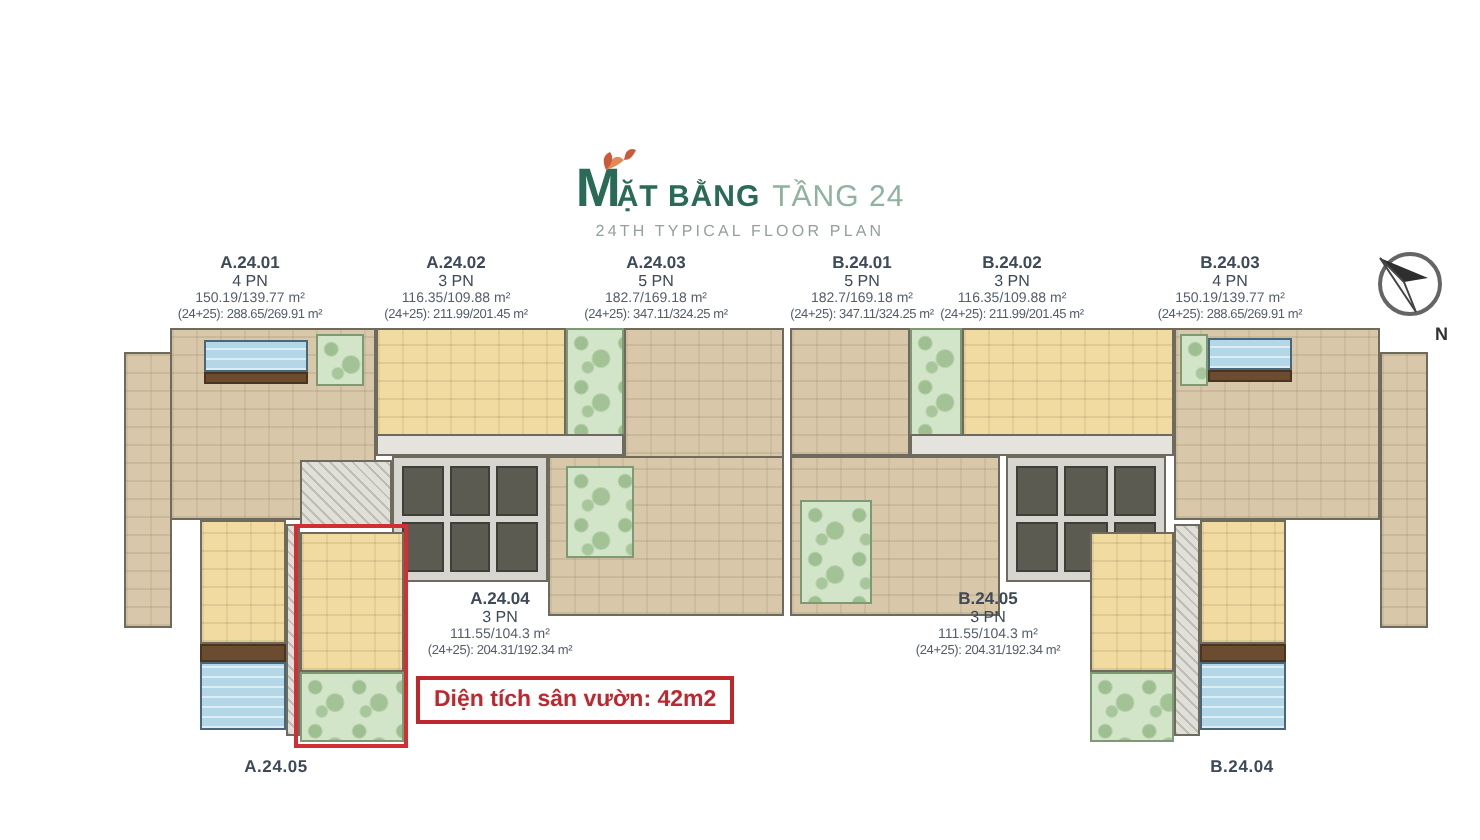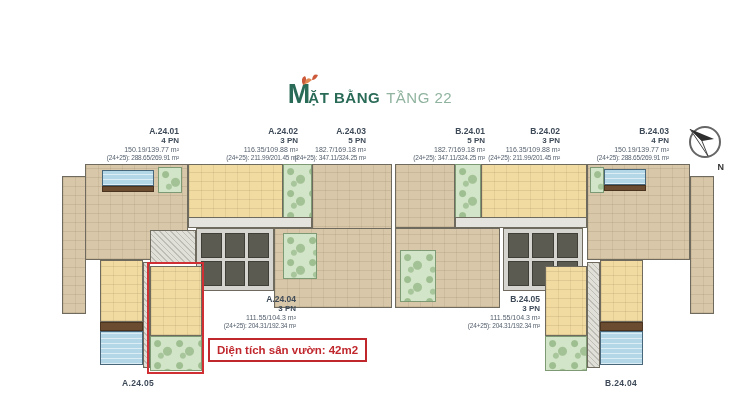--- a/index.html
+++ b/index.html
@@ -39,23 +39,23 @@
         repeating-linear-gradient(45deg,rgba(70,70,60,.22) 0 1px,transparent 1px 4px);}
   .core{background-color:#d6d5cf;display:grid;grid-template-columns:1fr 1fr 1fr;gap:3px;padding:4px;}
   .lift{background:#5c5b52;border:1px solid #403f37;}
 
   
   .redbox{position:absolute;box-sizing:border-box;border:2px solid #d03034;z-index:6;}
   .note{position:absolute;border:2px solid #c0272d;background:#fff;color:#c0272d;
         font-weight:bold;font-size:11.5px;padding:4px 7px;white-space:nowrap;z-index:7;text-align:right;}
 
   
-  .ulabel{position:absolute;top:126px;width:108px;text-align:right;color:#3e4a58;line-height:1.2;z-index:4;}
+  .ulabel{position:absolute;top:126px;width:108px;text-align:center;color:#3e4a58;line-height:1.2;z-index:4;}
   .uid{font-size:8.5px;font-weight:bold;}
-  .upn{font-size:8px;font-weight:bold;}
+  .upn{font-size:8px;font-weight:normal;}
   .uarea{font-size:7px;color:#535e6b;white-space:nowrap;}
   .ucomb{font-size:6.5px;letter-spacing:-.2px;color:#535e6b;white-space:nowrap;}
   .corner{position:absolute;top:378px;width:64px;text-align:center;font-size:8.5px;
         font-weight:bold;color:#3e4a58;letter-spacing:.3px;}
 </style>
 </head>
 <body>
 
 <div class="page">
 
@@ -63,22 +63,23 @@
     <div class="trow">
       <span class="logoM">
         <span>M</span>
         <svg class="flower" width="20" height="15" viewBox="0 0 20 15">
           <path d="M4 13 Q8 3 13 8 Q10 11 4 13" fill="#e28a54"></path>
           <path d="M13 8 Q14 1 19 3 Q17 8 13 8" fill="#cc5a3a"></path>
           <path d="M4 13 Q1 6 6 4 Q9 8 4 13" fill="#cc5a3a"></path>
         </svg>
       </span>
       <span class="tmain">ẶT BẰNG</span>
-      <span class="taccent">TẦNG 22</span>
+      <span class="taccent">TẦNG 24</span>
     </div>
+    <div class="subt">24TH TYPICAL FLOOR PLAN</div>
   </div>
 
   <div class="compass">
     <svg width="48" height="44" viewBox="0 0 48 44">
       <circle cx="23" cy="20" r="15" fill="none" stroke="#4a4a4a" stroke-width="2" opacity=".85"></circle>
       <polygon points="8,7 32,17 20,19" fill="#2e2e2e"></polygon>
       <polygon points="8,7 20,19 26,34" fill="#fafafa" stroke="#444" stroke-width="1"></polygon>
     </svg>
     <span class="north">N</span>
   </div>
@@ -139,27 +140,27 @@
   <div class="redbox" style="left:147px;top:262px;width:57px;height:112px"></div>
 
   <div class="note" style="left:208px;top:338px">Diện tích sân vườn: 42m2</div>
 
   <div class="ulabel" style="left:71px">
     <div class="uid">A.24.01</div>
     <div class="upn">4 PN</div>
     <div class="uarea">150.19/139.77 m²</div>
     <div class="ucomb">(24+25): 288.65/269.91 m²</div>
   </div>
-  <div class="ulabel" style="left:190px">
+  <div class="ulabel" style="left:174px">
     <div class="uid">A.24.02</div>
     <div class="upn">3 PN</div>
     <div class="uarea">116.35/109.88 m²</div>
     <div class="ucomb">(24+25): 211.99/201.45 m²</div>
   </div>
-  <div class="ulabel" style="left:258px">
+  <div class="ulabel" style="left:274px">
     <div class="uid">A.24.03</div>
     <div class="upn">5 PN</div>
     <div class="uarea">182.7/169.18 m²</div>
     <div class="ucomb">(24+25): 347.11/324.25 m²</div>
   </div>
   <div class="ulabel" style="left:377px">
     <div class="uid">B.24.01</div>
     <div class="upn">5 PN</div>
     <div class="uarea">182.7/169.18 m²</div>
     <div class="ucomb">(24+25): 347.11/324.25 m²</div>

